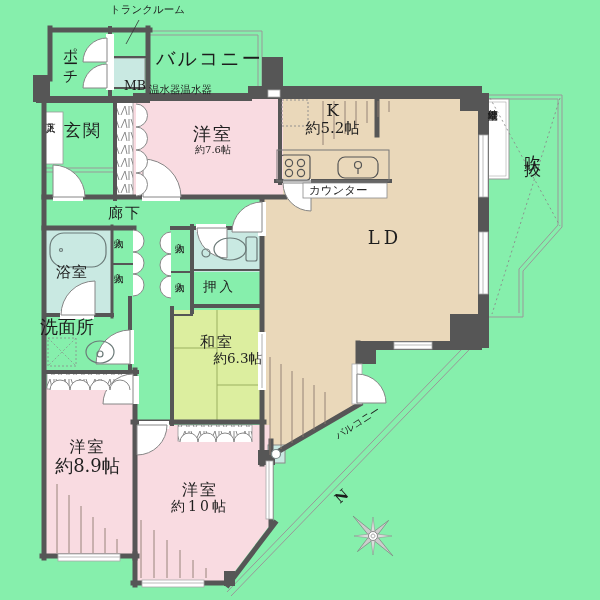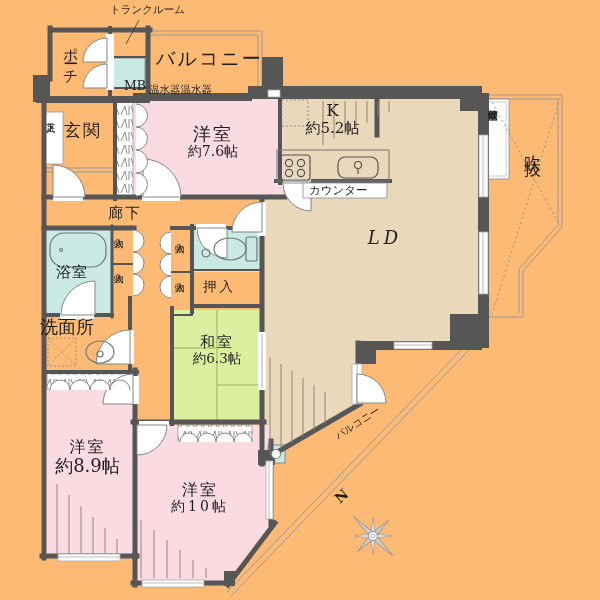--- a/index.html
+++ b/index.html
@@ -1,17 +1,17 @@
 <!DOCTYPE html>
 <html><head>
 <meta charset="utf-8">
 <style>
   html,body { margin:0; padding:0; background:#ffffff; }
   #plan {
-    position:relative; width:600px; height:600px; background:#fdba74;
+    position:relative; width:600px; height:600px; background:#86efac;
     font-family:"DejaVu Serif","Liberation Serif",serif; overflow:hidden;
   }
   #plan svg { position:absolute; left:0; top:0; }
   .lbl {
     position:absolute; color:#1d1d1d; line-height:1.12; white-space:nowrap;
     font-family:"DejaVu Serif","Liberation Serif",serif;
   }
   .v { writing-mode:vertical-rl; text-orientation:upright; }
   .c { text-align:center; white-space:normal; }
   .rot { transform-origin:left top; }
@@ -205,31 +205,31 @@
   <div class="lbl" style="left:156px; top:48px; font-size:19px; letter-spacing:2px;">バルコニー</div>
 
   <div class="lbl" style="left:149px; top:84px; font-size:10.5px;text-align:center;">温水器温水器</div>
 
   <div class="lbl v" style="left:45px; top:116px; font-size:9.5px;">下足入</div>
 
   <div class="lbl" style="left:64px; top:121px; font-size:17px; letter-spacing:2px;">玄関</div>
 
   <div class="lbl c" style="left:158px; top:124px; width:110px;">
     <div style="font-size:18px; letter-spacing:2px;">洋室</div>
-    <div style="font-size:14px;">約7.6帖</div>
+    <div style="font-size:10px;">約7.6帖</div>
   </div>
 
   <div class="lbl c" style="left:285px; top:101px; width:95px;">
     <div style="font-size:17px;">K</div>
     <div style="font-size:15px;">約5.2帖</div>
   </div>
 
   <div class="lbl" style="left:309px; top:184px; font-size:11.5px;">カウンター</div>
 
-  <div class="lbl c" style="left:320px; top:228px; width:130px;font-style:italic;">
+  <div class="lbl c" style="left:320px; top:228px; width:130px;">
     <div style="font-size:18px; letter-spacing:4px;">LD</div>
   </div>
 
   <div class="lbl v" style="left:487px; top:102px; font-size:10px;">室外機置場</div>
 
   <div class="lbl v" style="left:523px; top:142px; font-size:17px; letter-spacing:5px;">吹抜</div>
 
   <div class="lbl" style="left:108px; top:205px; font-size:15px; letter-spacing:2px;">廊下</div>
 
   <div class="lbl" style="left:56px; top:264px; font-size:15px; letter-spacing:1px;">浴室</div>
@@ -238,21 +238,21 @@
   <div class="lbl v" style="left:113px; top:266px; font-size:9.5px;">物入</div>
   <div class="lbl v" style="left:174px; top:236px; font-size:9.5px;">物入</div>
   <div class="lbl v" style="left:174px; top:275px; font-size:9.5px;">物入</div>
 
   <div class="lbl" style="left:203px; top:279px; font-size:13.5px; letter-spacing:3px;">押入</div>
 
   <div class="lbl" style="left:40px; top:317px; font-size:18px;">洗面所</div>
 
   <div class="lbl c" style="left:172px; top:334px; width:90px;">
     <div style="font-size:15px; letter-spacing:2px;">和室</div>
-    <div style="font-size:13.5px;">約6.3帖</div>
+    <div style="font-size:13.5px;text-align:right;">約6.3帖</div>
   </div>
 
   <div class="lbl c" style="left:40px; top:438px; width:95px;">
     <div style="font-size:16px; letter-spacing:2px;">洋室</div>
     <div style="font-size:18px;">約8.9帖</div>
   </div>
 
   <div class="lbl c" style="left:146px; top:481px; width:108px;">
     <div style="font-size:16px; letter-spacing:2px;">洋室</div>
     <div style="font-size:14px; letter-spacing:3px;">約10帖</div>

